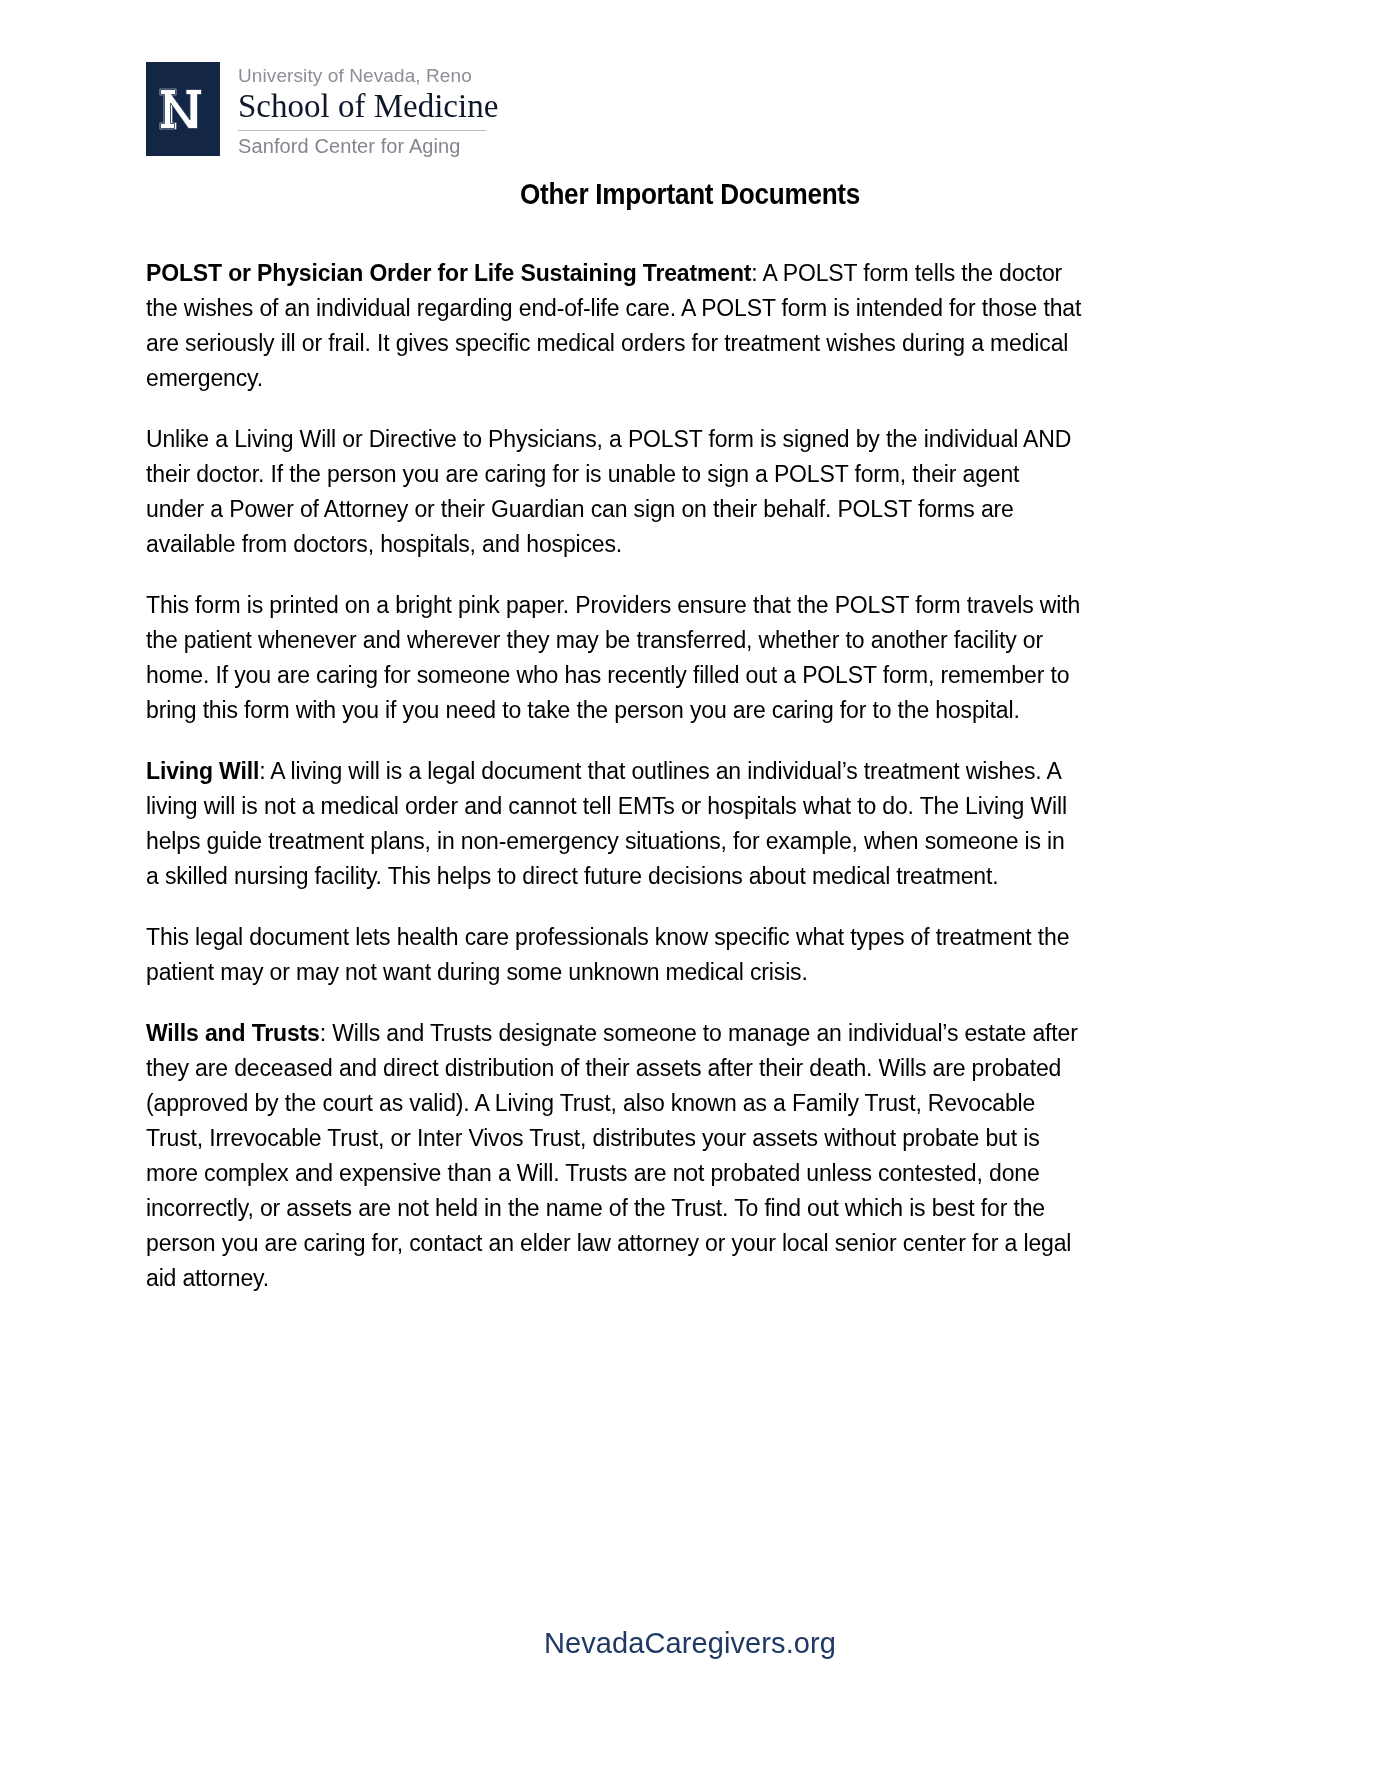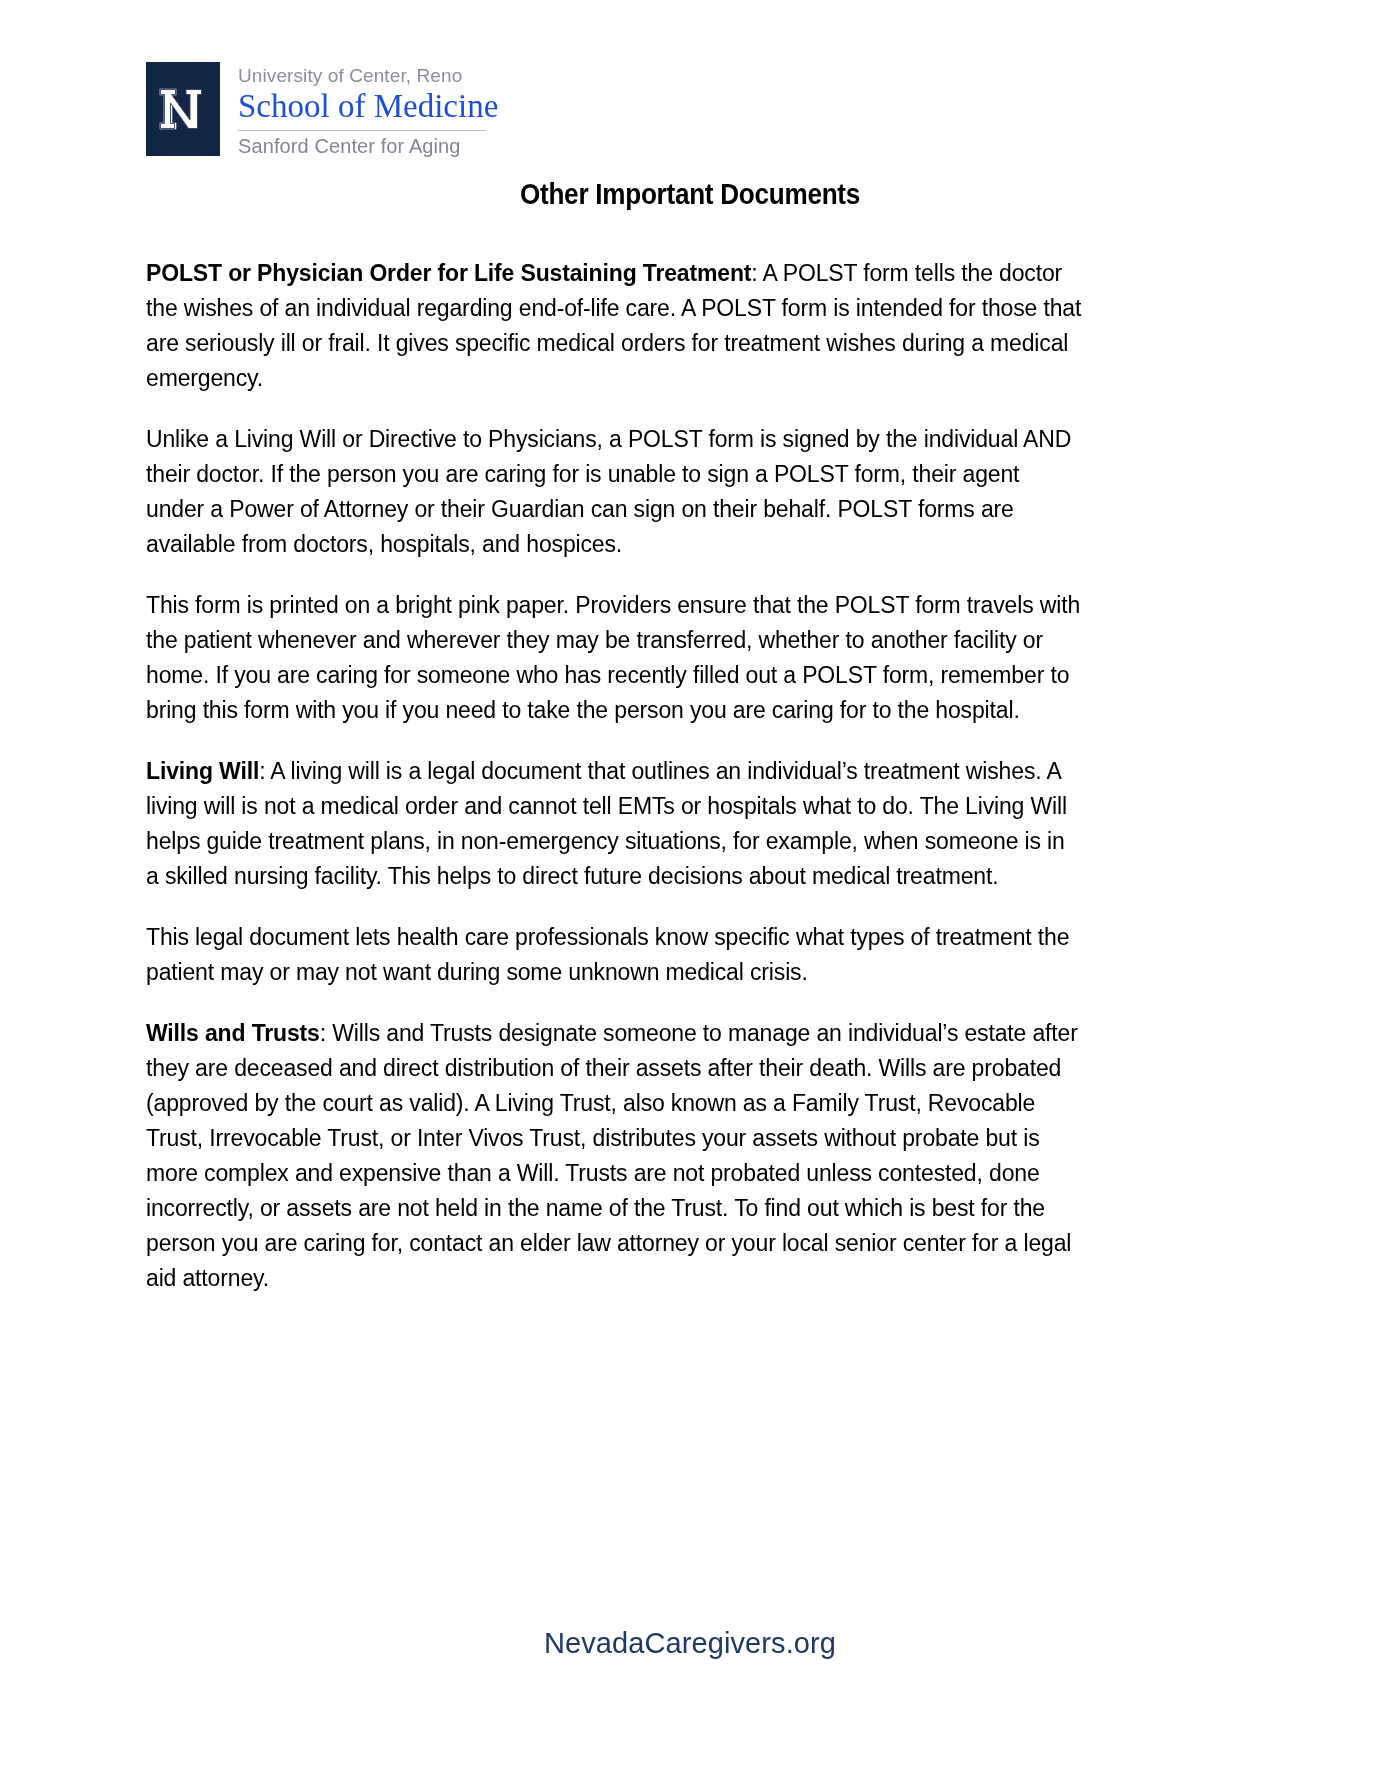--- a/index.html
+++ b/index.html
@@ -60,21 +60,21 @@
     font-size: 19px;
     line-height: 24px;
     color: #8c8f96;
     letter-spacing: 0.1px;
     white-space: nowrap;
   }
   .logo-line-school {
     font-family: "Liberation Serif", serif;
     font-size: 33px;
     line-height: 38px;
-    color: #1d4ed8;
+    color: #0f172a;
     white-space: nowrap;
     margin-top: -1px;
   }
   .logo-rule {
     height: 1px;
     background: #b9bcc4;
     margin-top: 5px;
     width: 248px;
   }
   .logo-line-center {
@@ -147,21 +147,21 @@
   <div class="logo-block">
     <div class="logo-mark">
       <svg width="52" height="54" viewBox="0 0 52 54" aria-hidden="true">
         <g fill="none" stroke="#ffffff" stroke-width="2.6">
           <path d="M4 8 h14 v4 h-4 v30 h4 v4 H4 v-4 h4 V12 H4 Z" fill="#142646"></path>
         </g>
         <path d="M3.5 7.5 H18.5 V12.5 H14.5 L33 38 V12.5 H29 V7.5 H44.5 V12.5 H40.5 V46.5 H31.5 L13.5 21 V41.5 H17.5 V46.5 H3.5 V41.5 H7.5 V12.5 H3.5 Z" fill="#ffffff" stroke="#2c3e63" stroke-width="0.9"></path>
       </svg>
     </div>
     <div class="logo-text">
-      <div class="logo-line-university">University of Center, Reno</div>
+      <div class="logo-line-university">University of Nevada, Reno</div>
       <div class="logo-line-school">School of Medicine</div>
       <div class="logo-rule"></div>
       <div class="logo-line-center">Sanford Center for Aging</div>
     </div>
   </div>
 
   <div class="doc-title">Other Important Documents</div>
 
   <div class="content">
     <p class="para"><span class="lead">POLST or Physician Order for Life Sustaining Treatment</span><span>: A POLST form tells the doctor the wishes of an individual regarding end-of-life care. A POLST form is intended for those that are seriously ill or frail. It gives specific medical orders for treatment wishes during a medical emergency.</span></p>

